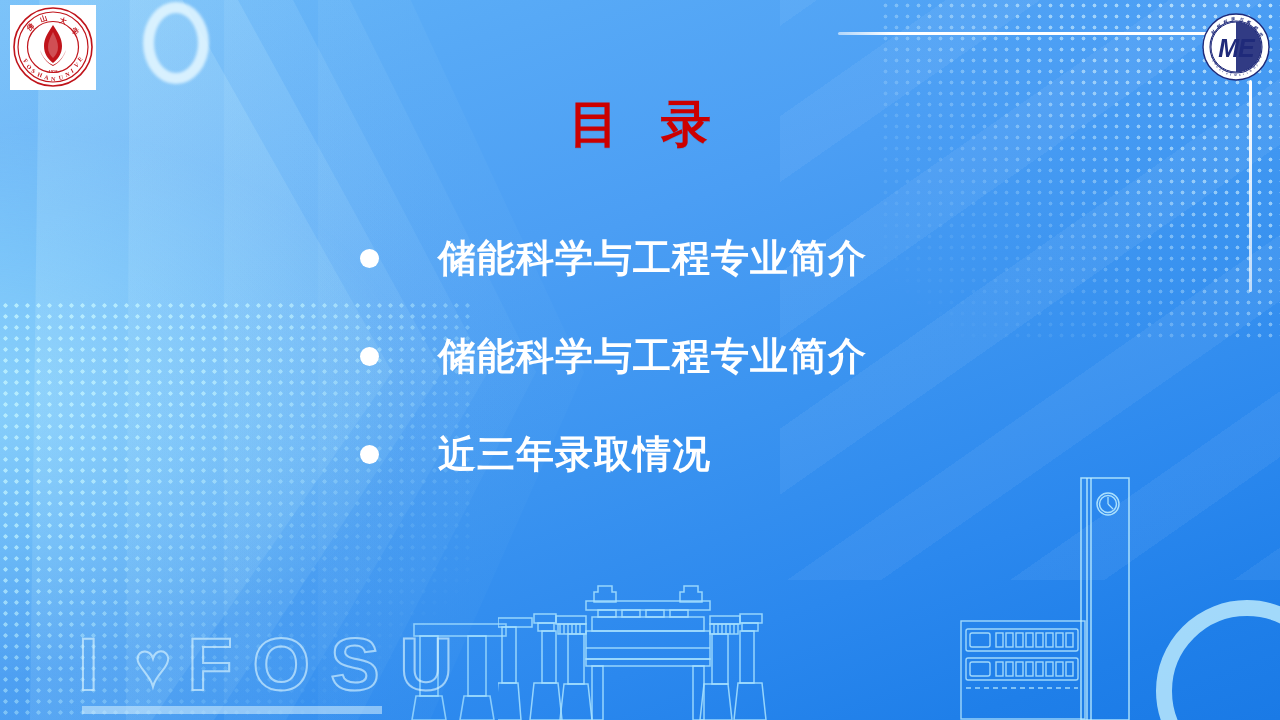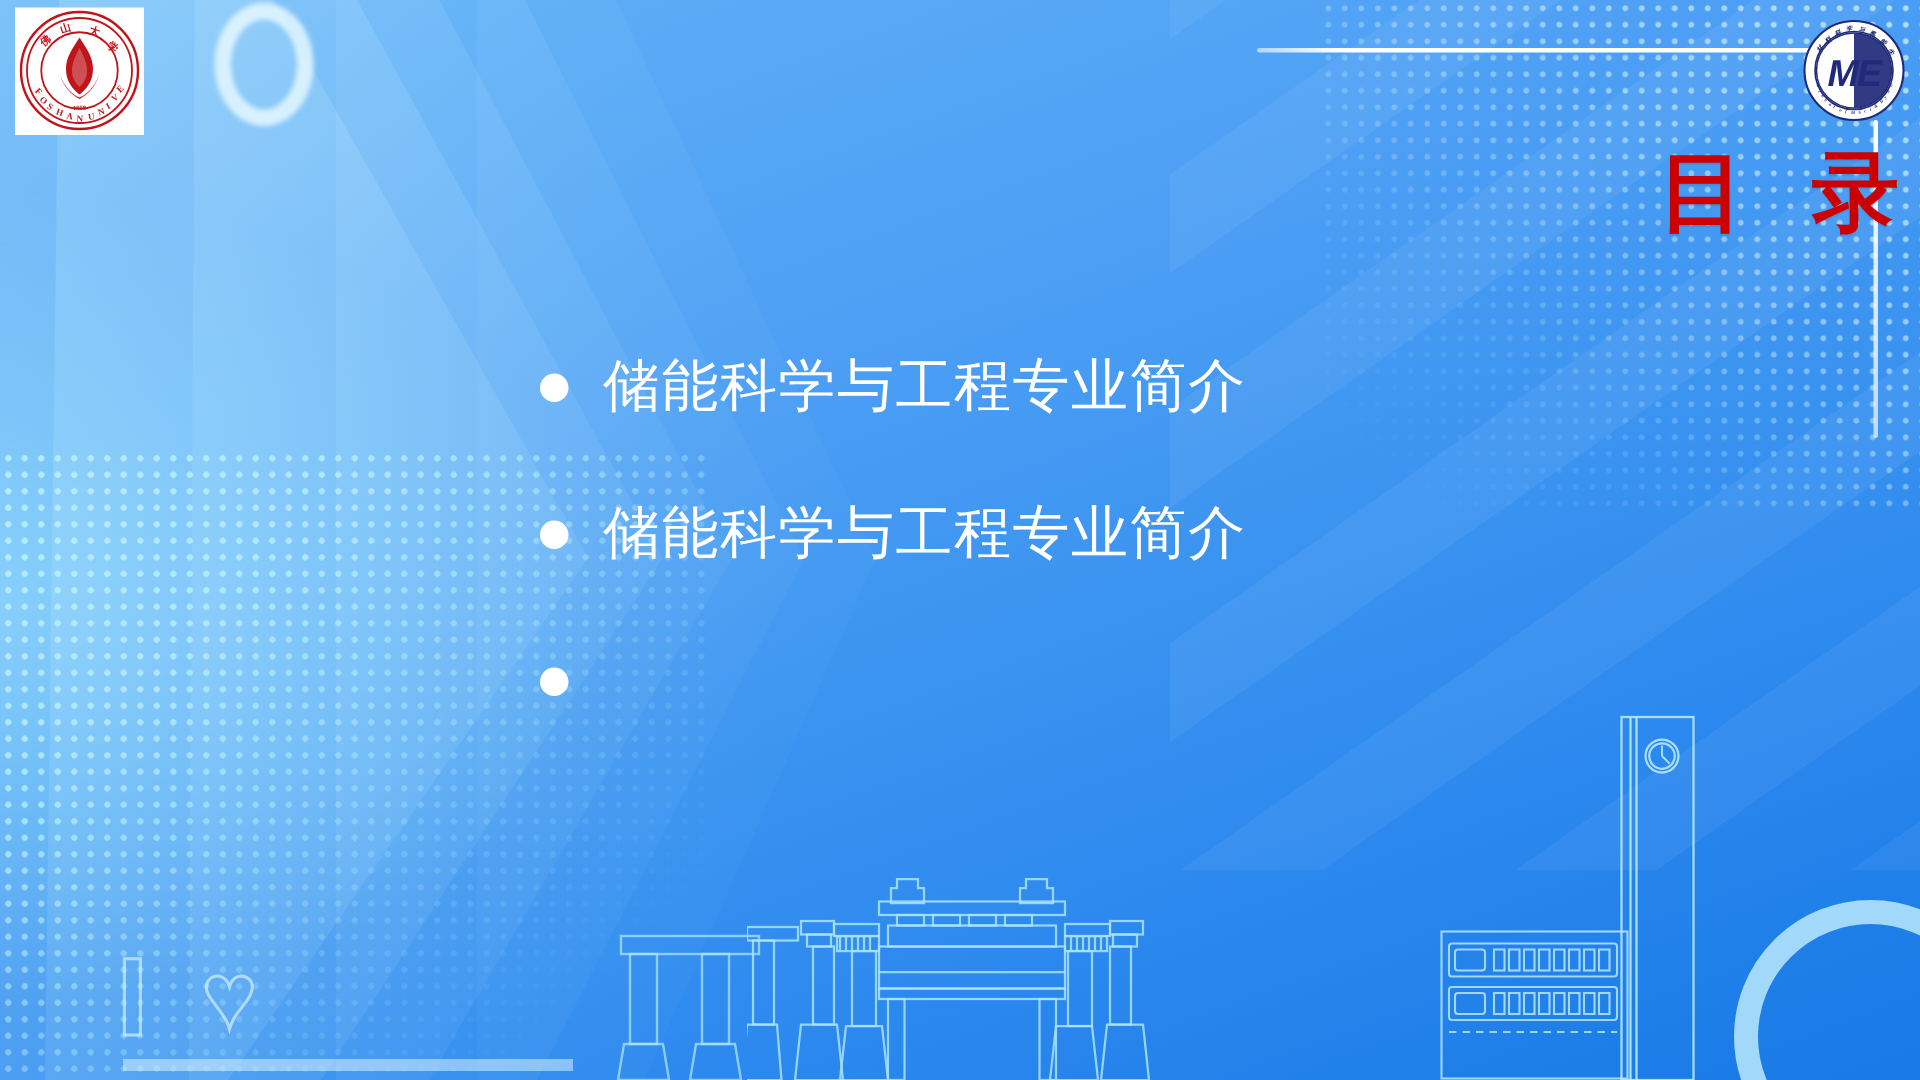--- a/index.html
+++ b/index.html
@@ -209,22 +209,22 @@
     height: 8px;
     background: rgba(225, 248, 255, .50);
   }
 
   
   .title {
     position: absolute;
     left: 0;
     right: 0;
     top: 96px;
-    text-align: right;
-    font-size: 58px;
+    text-align: center;
+    font-size: 50px;
     font-weight: 700;
     color: #cc0000;
     letter-spacing: 14px;
     text-indent: 14px;
     line-height: 1.15;
     text-shadow: 0 1px 0 rgba(0,0,0,.08);
   }
 
   .toc {
     position: absolute;
@@ -241,25 +241,26 @@
   .toc-bullet {
     width: 19px;
     height: 19px;
     border-radius: 50%;
     background: #ffffff;
     flex: 0 0 auto;
     margin-right: 23px;
   }
   .toc-label {
     font-size: 38px;
-    font-weight: 400;
+    font-weight: 700;
     color: #ffffff;
     letter-spacing: 1px;
     white-space: nowrap;
     line-height: 1;
+    margin-left: 36px;
   }
 </style>
 </head>
 <body>
 
 <div id="slide">
 
   <div class="bg-layer">
 
     <div class="left-glow"></div>
@@ -390,20 +391,21 @@
           <circle cx="30" cy="28" r="11"></circle>
           <circle cx="30" cy="28" r="8.5"></circle>
           <path d="M30 28 L30 21 M30 28 L35 33" stroke-width="1.3"></path>
         </g>
       </svg>
     </div>
 
     <div class="watermark">
       <span>I</span>
       <span class="wm-heart">♥</span>
+      <span>FOSU</span>
     </div>
     <div class="wm-bar"></div>
   </div>
 
   <div class="fosu-logo">
     <svg width="86" height="85" viewBox="0 0 86 85" aria-hidden="true">
       <circle cx="43" cy="42" r="39" fill="none" stroke="#c0141b" stroke-width="1.6"></circle>
       <circle cx="43" cy="42" r="35" fill="none" stroke="#c0141b" stroke-width="1.2"></circle>
       <circle cx="43" cy="42" r="25.5" fill="none" stroke="#c0141b" stroke-width="1.2"></circle>
 
@@ -483,17 +485,18 @@
       <span class="toc-label">储能科学与工程专业简介</span>
     </div>
 
     <div class="toc-item">
       <span class="toc-bullet"></span>
       <span class="toc-label">储能科学与工程专业简介</span>
     </div>
 
     <div class="toc-item">
       <span class="toc-bullet"></span>
+      <span class="toc-label">近三年录取情况</span>
     </div>
 
   </div>
 
 </div>
 
 </body></html>

